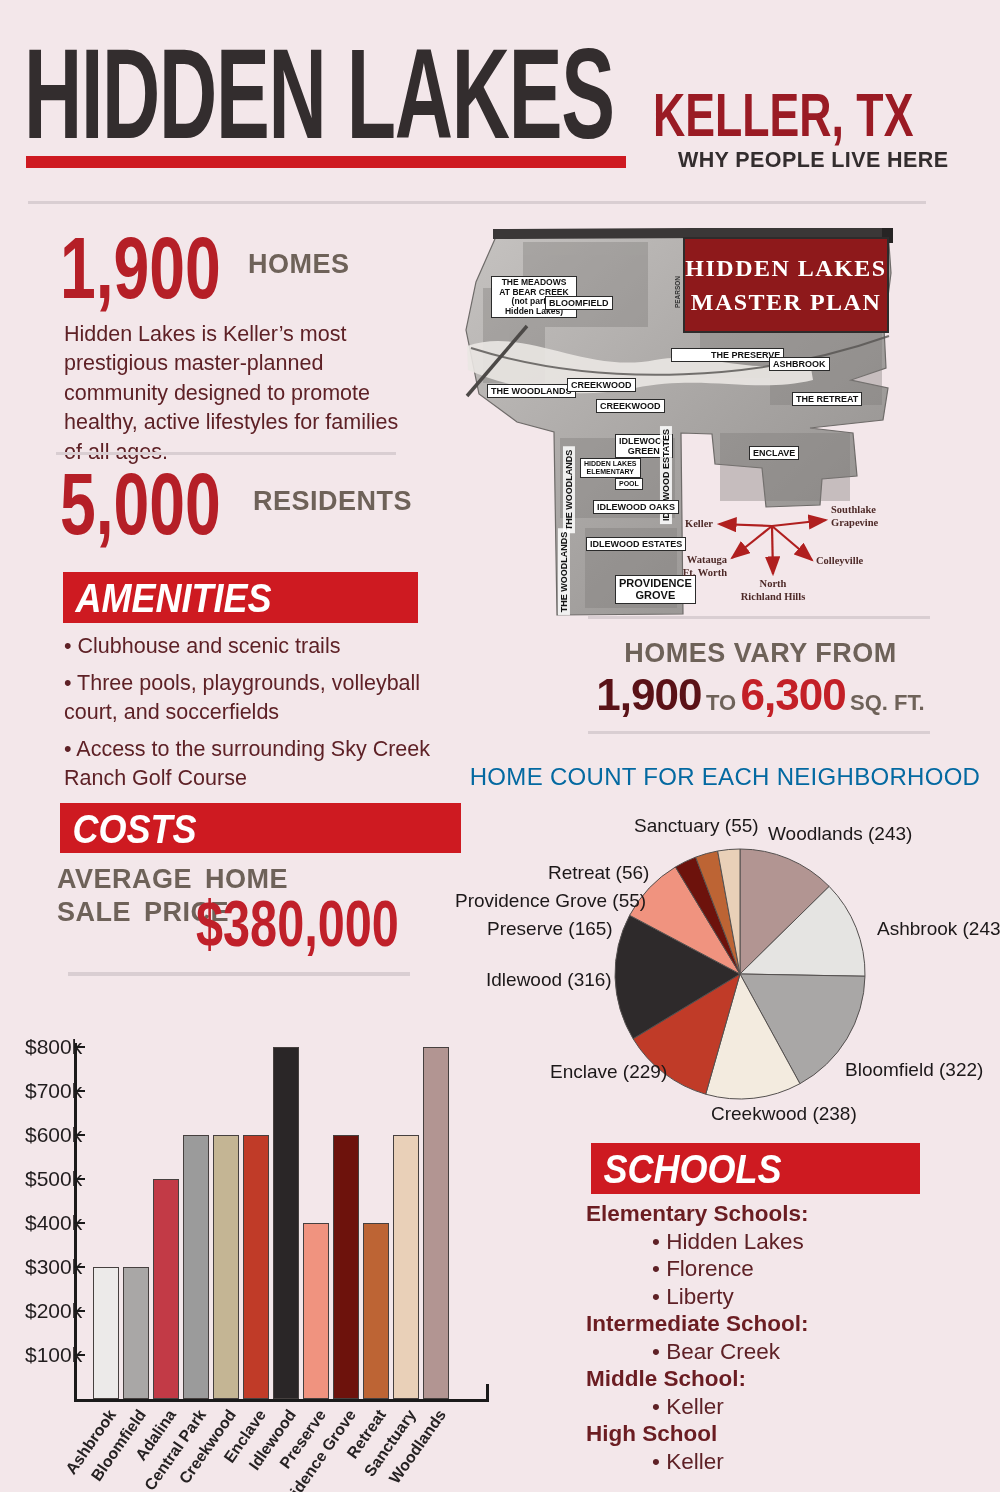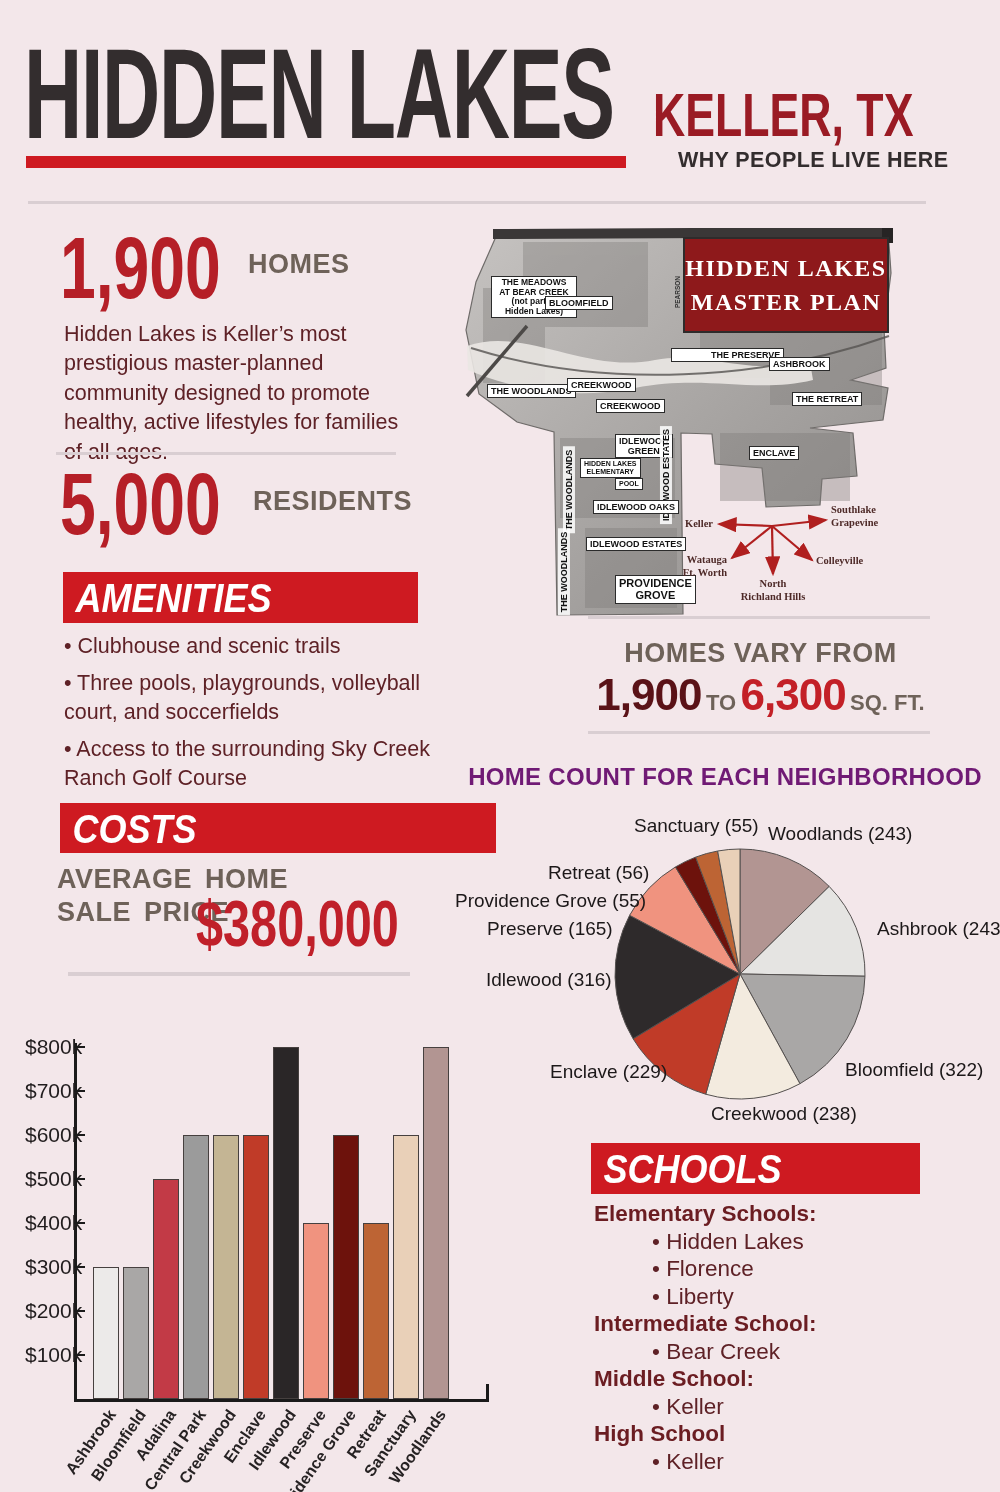--- a/index.html
+++ b/index.html
@@ -52,30 +52,30 @@
     font-size:10.5px;line-height:1.2;color:#4e2a28;white-space:pre-line;}
 
   
   #homes-vary-label{left:588px;top:638px;width:345px;text-align:center;font-size:27px;font-weight:700;
     color:#6e6259;letter-spacing:.5px;}
   #sqft-line{left:573px;top:670px;width:375px;text-align:center;white-space:nowrap;}
   .sqft-big{font-size:44px;font-weight:700;letter-spacing:-1px;}
   .sqft-min{color:#5a1217;}
   .sqft-max{color:#c32027;}
   .sqft-small{font-size:22px;font-weight:700;color:#6e6259;}
-  #pie-title{left:455px;top:763px;width:540px;text-align:center;font-size:24px;font-weight:700;
-    color:#701a75;letter-spacing:.3px;}
+  #pie-title{left:455px;top:763px;width:540px;text-align:center;font-size:24px;font-weight:400;
+    color:#0369a1;letter-spacing:.3px;}
 
   
   #pie-section{left:455px;top:800px;width:540px;height:340px;}
   .pie-label{position:absolute;font-size:19px;color:#1c1819;white-space:nowrap;}
 
   
   #schools-list{left:560px;top:1200px;width:440px;}
-  .school-heading{margin-left:34px;font-size:22.5px;line-height:27.5px;font-weight:700;color:#6b1d22;}
+  .school-heading{margin-left:26px;font-size:22.5px;line-height:27.5px;font-weight:700;color:#6b1d22;}
   .school-item{margin-left:92px;font-size:22.5px;line-height:27.5px;color:#5e2126;}
 </style>
 </head>
 <body>
 
 <div id="page">
 
   <div class="abs" id="main-title">HIDDEN LAKES</div>
   <div class="abs" id="title-underline"></div>
   <div class="abs" id="city">KELLER, TX</div>
@@ -91,21 +91,21 @@
 
   <div class="abs banner" style="left:63px;top:572px;width:355px;height:51px;">
     <span>AMENITIES</span>
   </div>
   <div class="abs" id="amenities-list">
       <div class="bullet-item">• Clubhouse and scenic trails</div>
       <div class="bullet-item">• Three pools, playgrounds, volleyball court, and soccerfields</div>
       <div class="bullet-item">• Access to the surrounding Sky Creek Ranch Golf Course</div>
     </div>
 
-  <div class="abs banner" style="left:60px;top:803px;width:436px;height:50px;">
+  <div class="abs banner" style="left:60px;top:803px;width:401px;height:50px;">
     <span>COSTS</span>
   </div>
   <div class="abs costs-label" style="left:57px;top:864px;">AVERAGE  HOME</div>
   <div class="abs costs-label" style="left:57px;top:897px;">SALE PRICE</div>
   <div class="abs" id="price">$380,000</div>
   <div class="abs divider" style="left:68px;top:972px;width:342px;height:4px;"></div>
 
   <div class="abs" id="bar-chart">
     <div class="abs axis" style="left:49px;top:28px;width:2.5px;height:358px;"></div>
     <div class="abs axis" style="left:49px;top:384px;width:415px;height:2.5px;"></div>

